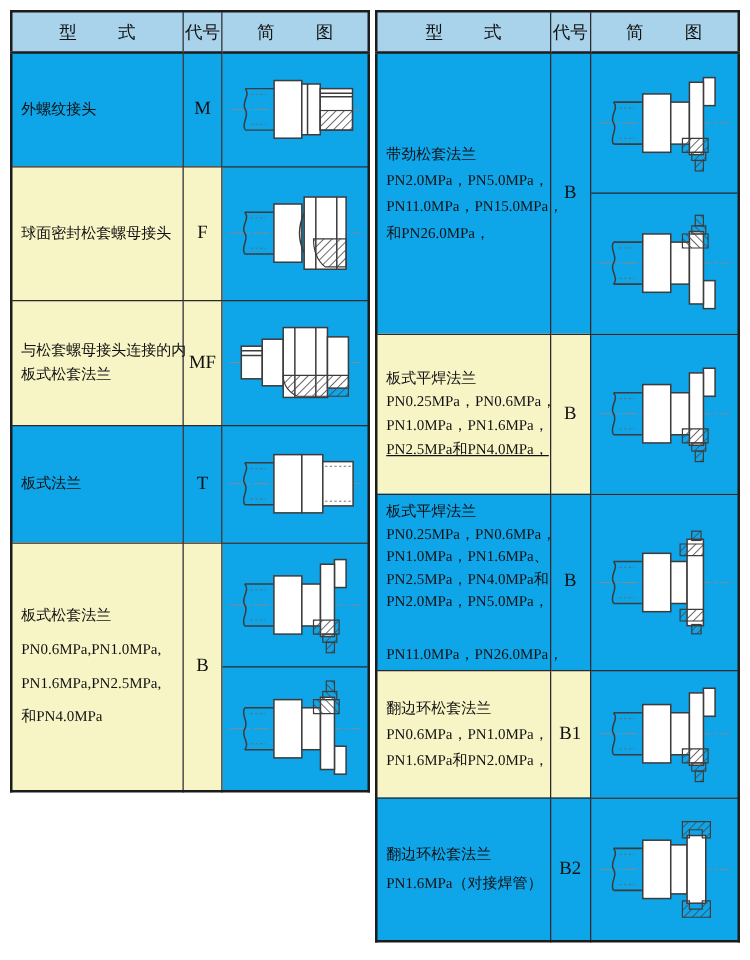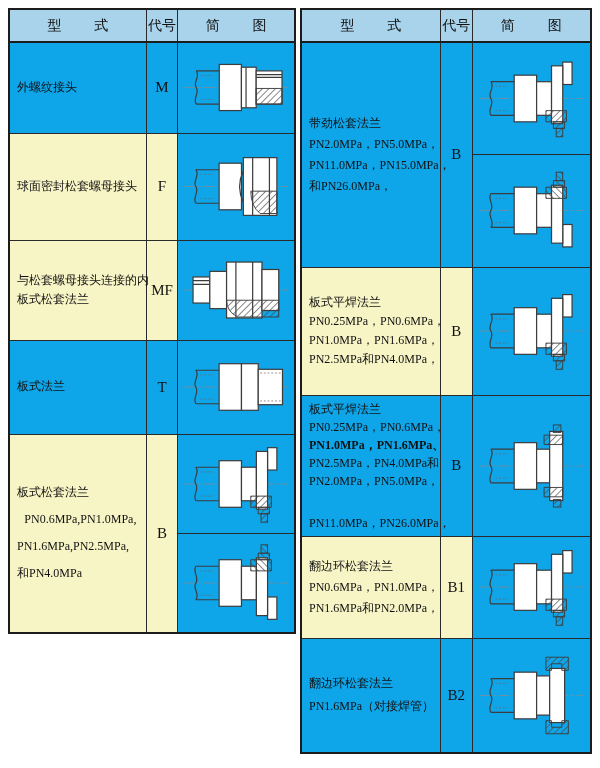--- a/index.html
+++ b/index.html
@@ -222,21 +222,21 @@
                   <svg viewBox="0 0 120 90" preserveAspectRatio="xMidYMid meet">
                     <use href="#sym-t"></use>
                   </svg>
                 </div>
               </div>
             </td>
           </tr>
           <tr class="hl" style="height: 199px;">
             <td class="type">
               <div class="tline" style="line-height: 2.25;">板式松套法兰</div>
-              <div class="tline" style="line-height: 2.25; text-align: center;">PN0.6MPa,PN1.0MPa,</div>
+              <div class="tline" style="line-height: 2.25;">PN0.6MPa,PN1.0MPa,</div>
               <div class="tline" style="line-height: 2.25;">PN1.6MPa,PN2.5MPa,</div>
               <div class="tline" style="line-height: 2.25;">和PN4.0MPa</div>
             </td>
             <td class="code">B</td>
             <td class="diag">
               <div class="diagwrap" style="height: 197px;">
                 <div class="sub">
                   <svg viewBox="0 0 120 90" preserveAspectRatio="xMidYMid meet">
                     <use href="#sym-flange-up"></use>
                   </svg>
@@ -286,38 +286,38 @@
                   </svg>
                 </div>
               </div>
             </td>
           </tr>
           <tr class="hl" style="height: 128px;">
             <td class="type">
               <div class="tline" style="line-height: 1.6;">板式平焊法兰</div>
               <div class="tline" style="line-height: 1.6;">PN0.25MPa，PN0.6MPa，</div>
               <div class="tline" style="line-height: 1.6;">PN1.0MPa，PN1.6MPa，</div>
-              <div class="tline" style="line-height: 1.6;">PN2.5MPa和PN4.0MPa，</div>
+              <div class="tline" style="line-height: 1.6; text-decoration: underline;">PN2.5MPa和PN4.0MPa，</div>
             </td>
             <td class="code">B</td>
             <td class="diag">
               <div class="diagwrap" style="height: 126px;">
                 <div class="sub">
                   <svg viewBox="0 0 120 90" preserveAspectRatio="xMidYMid meet">
                     <use href="#sym-flange-up"></use>
                   </svg>
                 </div>
               </div>
             </td>
           </tr>
           <tr class="" style="height: 120px;">
             <td class="type">
               <div class="tline" style="line-height: 1.5;">板式平焊法兰</div>
               <div class="tline" style="line-height: 1.5;">PN0.25MPa，PN0.6MPa，</div>
-              <div class="tline" style="line-height: 1.5; font-weight: bold;">PN1.0MPa，PN1.6MPa、</div>
+              <div class="tline" style="line-height: 1.5;">PN1.0MPa，PN1.6MPa、</div>
               <div class="tline" style="line-height: 1.5;">PN2.5MPa，PN4.0MPa和</div>
               <div class="tline" style="line-height: 1.5;">PN2.0MPa，PN5.0MPa，</div>
               <div class="tline" style="line-height: 1.5; margin-top: 24px;">PN11.0MPa，PN26.0MPa，</div>
             </td>
             <td class="code">B</td>
             <td class="diag">
               <div class="diagwrap" style="height: 118px;">
                 <div class="sub">
                   <svg viewBox="0 0 120 90" preserveAspectRatio="xMidYMid meet">
                     <use href="#sym-flange-sym"></use>

